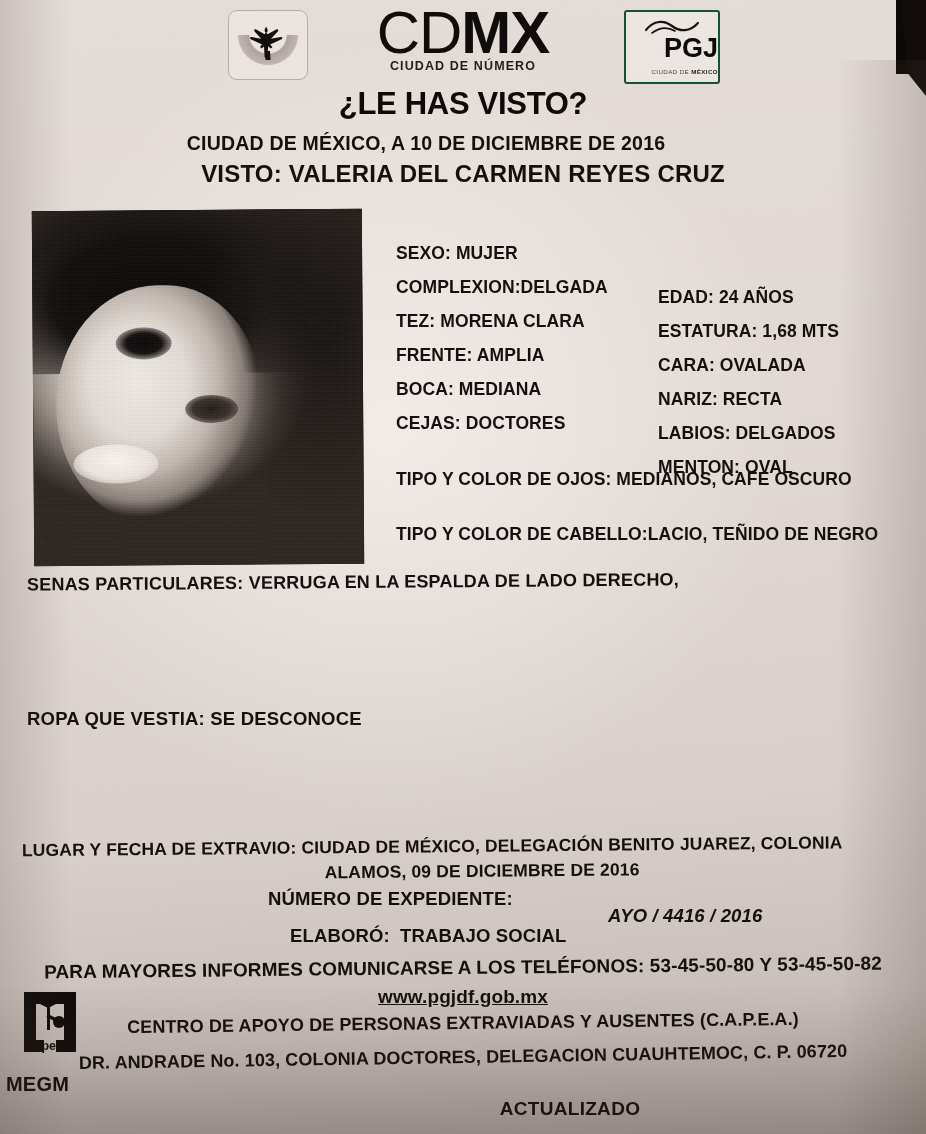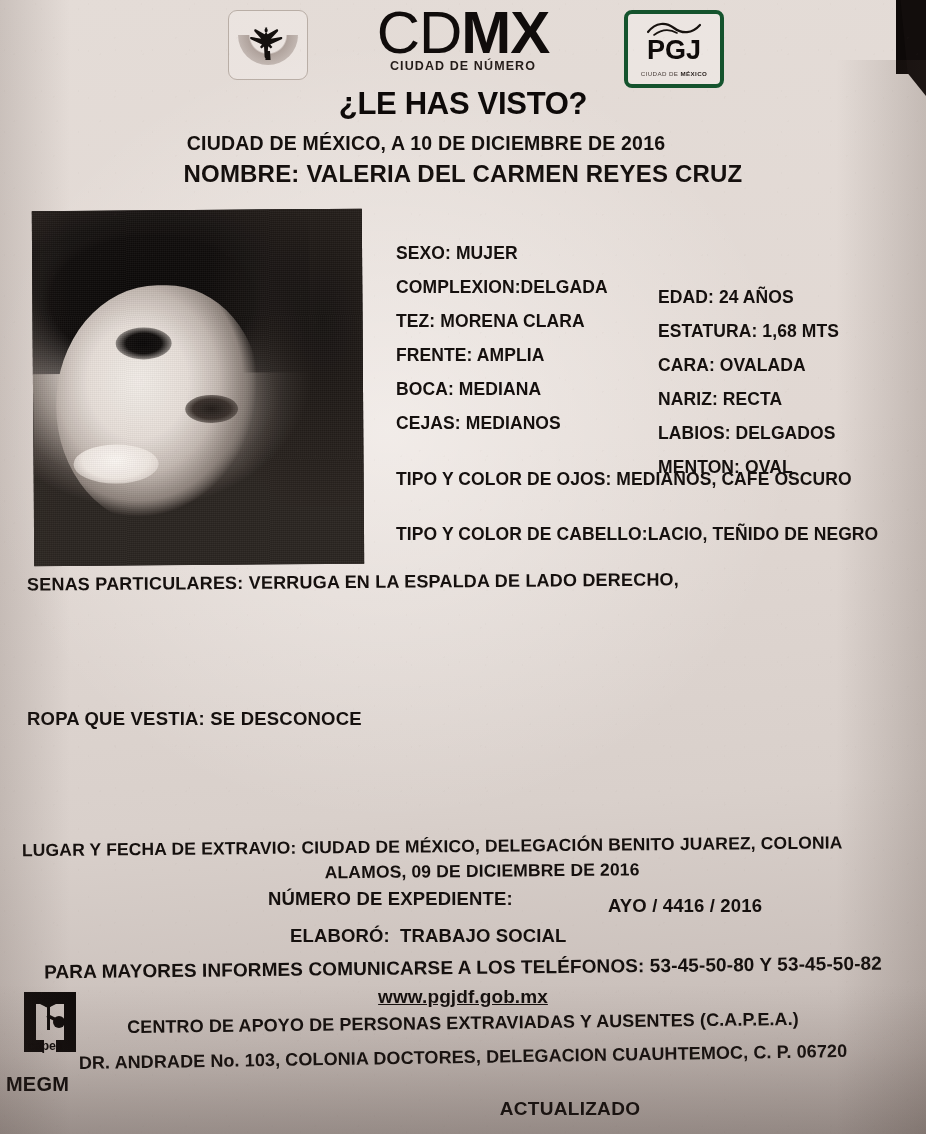--- a/index.html
+++ b/index.html
@@ -144,24 +144,24 @@
     font-weight: 600;
     color: #241c19;
     margin-top: -3px;
   }
   .pgj {
     position: absolute;
     left: 624px;
     top: 6px;
     width: 92px;
     height: 70px;
-    border: 4px solid #14532d;
-    border-radius: 8px;
+    border: 2px solid #14532d;
+    border-radius: 3px;
     background: rgba(255,253,251,0.30);
-    text-align: center;
+    text-align: right;
     overflow: hidden;
   }
   .pgj .swoosh {
     position: absolute;
     left: 18px; top: 7px;
     width: 56px; height: 16px;
   }
   .pgj .pgj-text {
     position: absolute;
     left: 0; right: 0; top: 21px;
@@ -373,22 +373,23 @@
     letter-spacing: 0.15px;
   }
   .exp .lab {
     position: absolute;
     left: 268px;
     top: 0;
   }
   .exp .val {
     position: absolute;
     left: 608px;
-    top: 7px;
-    font-weight: 700;
+    top: 17px;
+    font-weight: 700;
+    font-style: italic;
   }
 
   .elaboro {
     position: absolute;
     left: 0;
     top: 925px;
     width: 926px;
     font-size: 18.5px;
     font-weight: 600;
     letter-spacing: 0.15px;
@@ -513,21 +514,21 @@
           <path d="M2 11 C10 1 20 1 28 7 C36 13 46 13 54 4" stroke="#17120f" stroke-width="2.2" fill="none" stroke-linecap="round"></path>
           <path d="M8 14 C16 8 24 8 31 12" stroke="#17120f" stroke-width="1.6" fill="none" stroke-linecap="round"></path>
         </svg>
         <div class="pgj-text">PGJ</div>
         <div class="pgj-sub"><span>CIUDAD DE </span><b>MÉXICO</b></div>
       </div>
     </div>
 
     <div class="title">¿LE HAS VISTO?</div>
     <div class="line-city">CIUDAD DE MÉXICO, A  10 DE DICIEMBRE DE 2016</div>
-    <div class="line-name">NOMBRE: VALERIA DEL CARMEN REYES CRUZ</div>
+    <div class="line-name">VISTO: VALERIA DEL CARMEN REYES CRUZ</div>
 
     <div class="photo">
       <div class="ph-bg"></div>
       <div class="hair"></div>
       <div class="hair2"></div>
       <div class="face"></div>
       <div class="eye1"></div>
       <div class="eye2"></div>
       <div class="smile"></div>
       <div class="noise"></div>
@@ -548,21 +549,21 @@
       </div>
       <div class="desc-row">
         <div class="desc-cell left">FRENTE:  AMPLIA</div>
         <div class="desc-cell right">NARIZ:  RECTA</div>
       </div>
       <div class="desc-row">
         <div class="desc-cell left">BOCA:  MEDIANA</div>
         <div class="desc-cell right">LABIOS: DELGADOS</div>
       </div>
       <div class="desc-row">
-        <div class="desc-cell left">CEJAS: MEDIANOS</div>
+        <div class="desc-cell left">CEJAS: DOCTORES</div>
         <div class="desc-cell right">MENTON: OVAL</div>
       </div>
     </div>
 
     <div class="longline ojos">TIPO Y COLOR DE OJOS: MEDIANOS, CAFE OSCURO</div>
     <div class="longline cabello">TIPO Y COLOR DE CABELLO:LACIO, TEÑIDO DE NEGRO</div>
 
     <div class="senas">SENAS PARTICULARES: VERRUGA EN LA ESPALDA DE LADO DERECHO,</div>
 
     <div class="ropa">ROPA QUE VESTIA: SE DESCONOCE</div>

